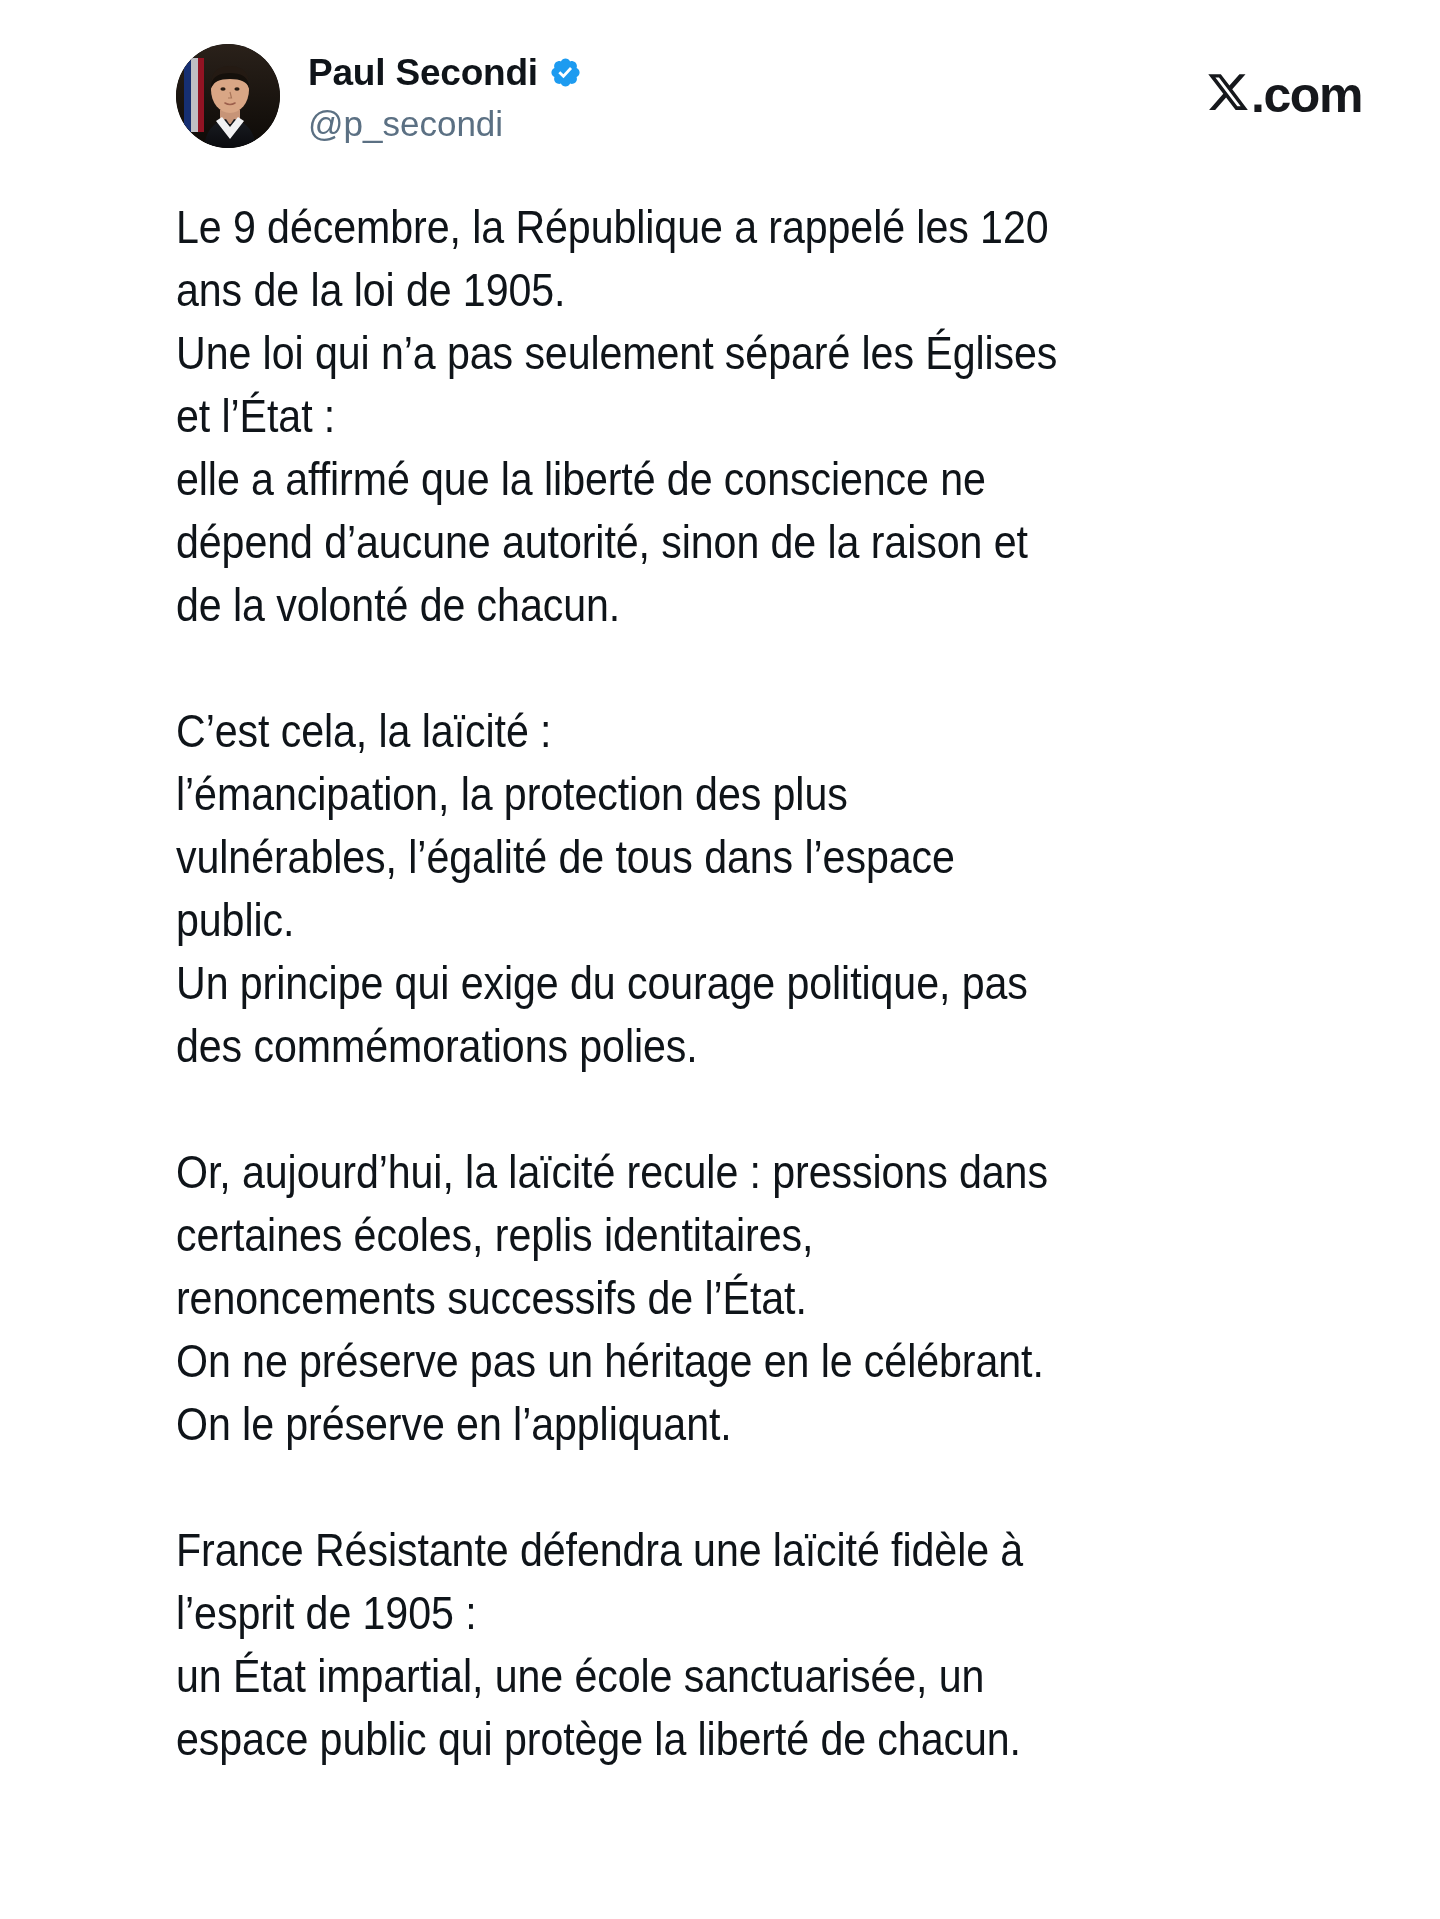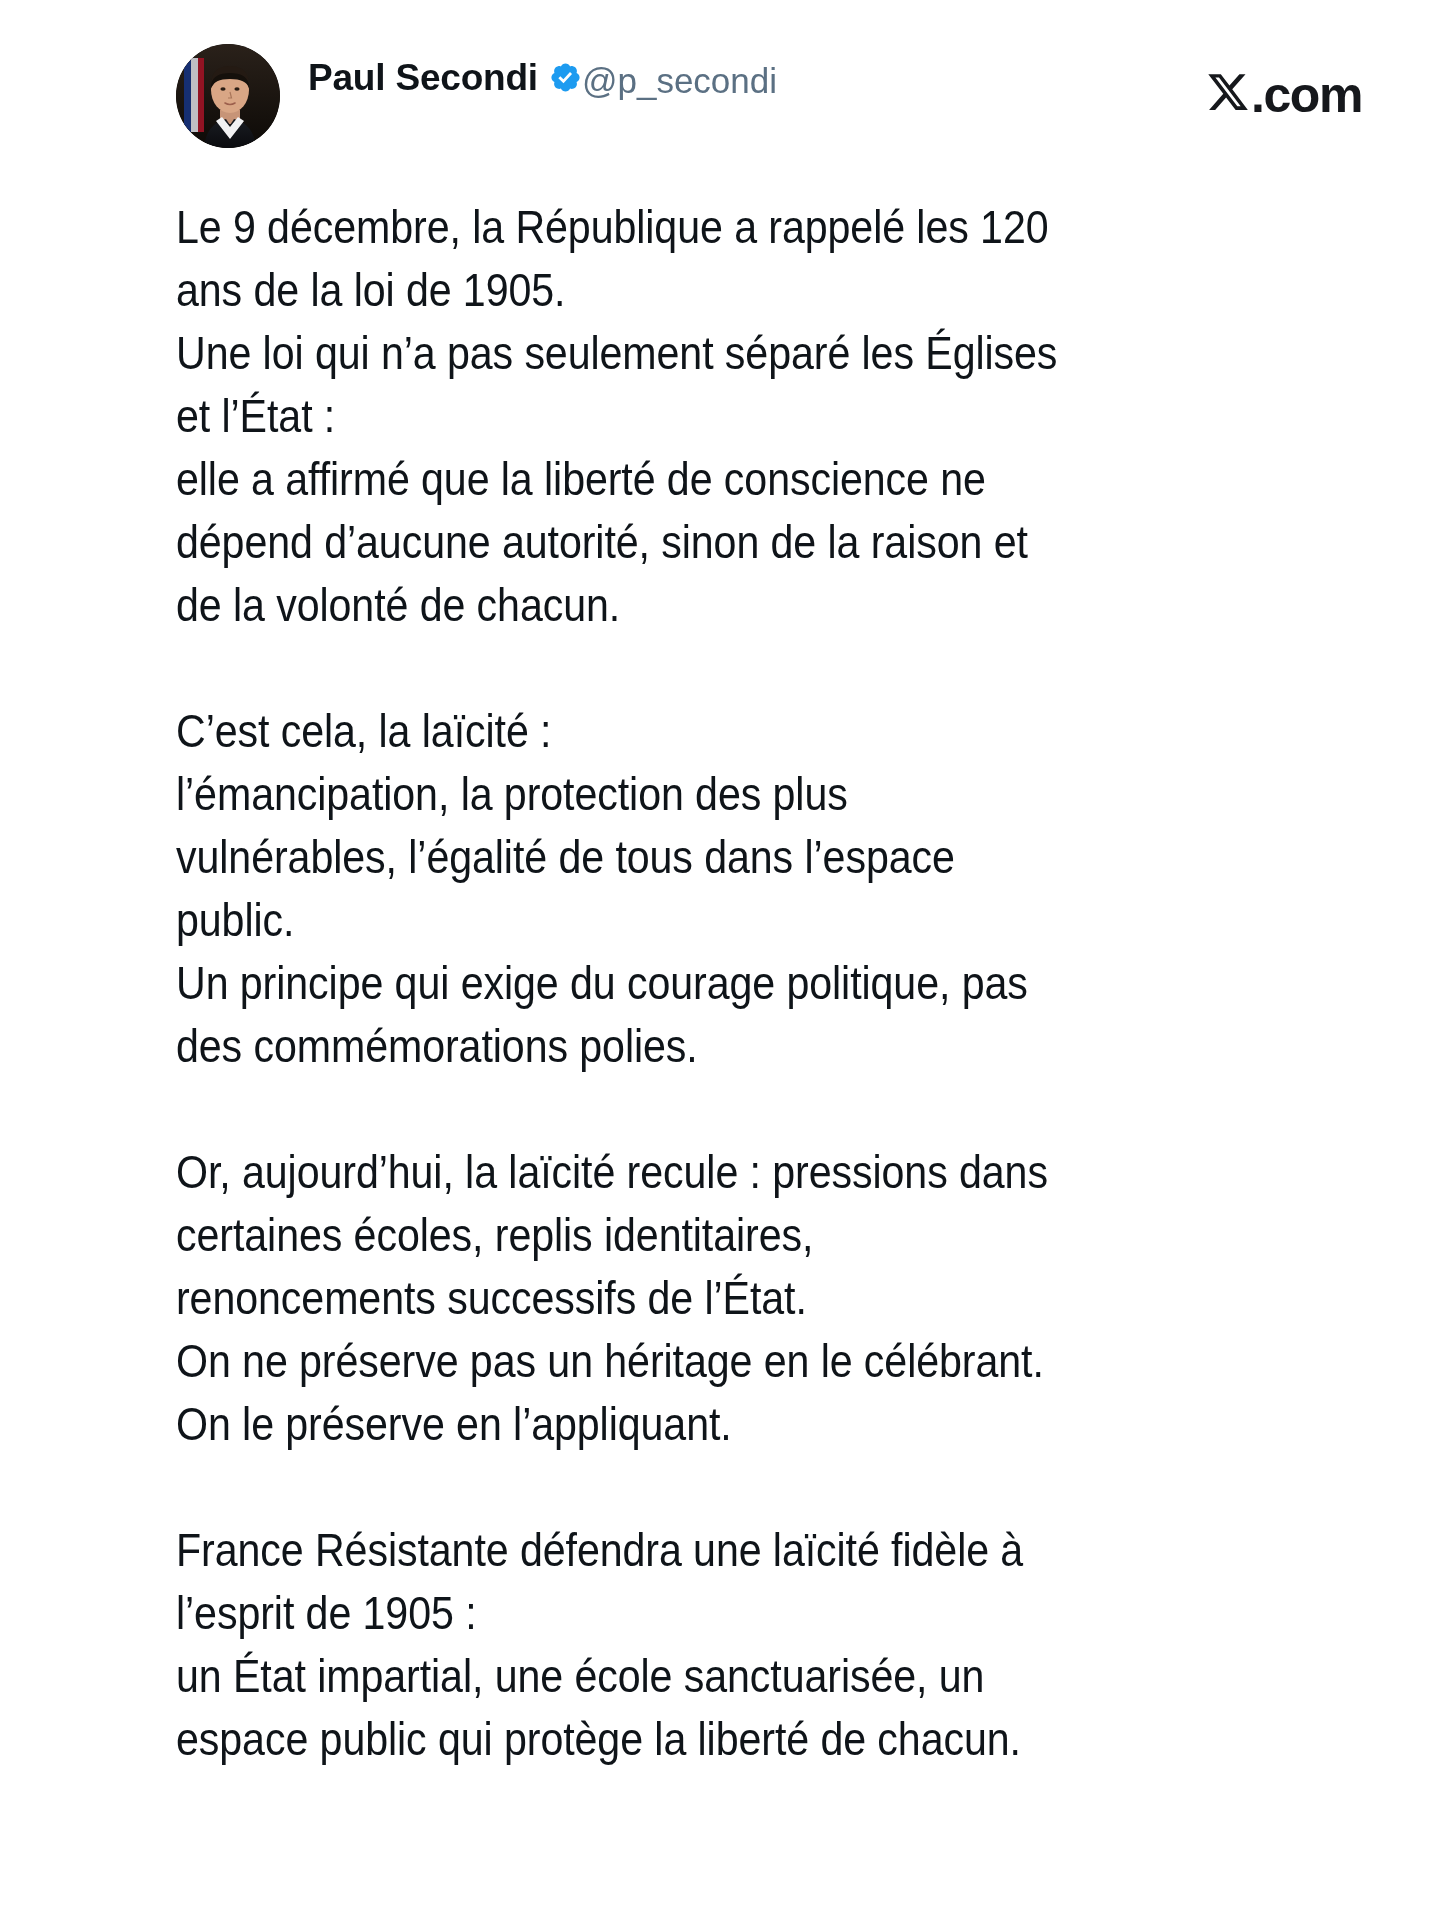--- a/index.html
+++ b/index.html
@@ -47,20 +47,21 @@
     border-radius: 50%;
     overflow: hidden;
     flex: 0 0 auto;
     position: relative;
     background: #0f0b08;
   }
   .avatar svg { display: block; width: 104px; height: 104px; }
 
   .names {
     display: flex;
+    flex-direction: column;
     padding-top: 10px;
   }
 
   .display-name-row {
     display: flex;
     align-items: center;
     gap: 11px;
     line-height: 1;
   }
 
@@ -75,21 +76,21 @@
   .verified-badge {
     width: 33px;
     height: 33px;
     flex: 0 0 auto;
     display: block;
   }
 
   .handle {
     font-size: 35px;
     color: #5b7083;
-    margin-top: 8px;
+    margin-top: 14px;
     line-height: 1.1;
     white-space: nowrap;
   }
 
   
   .brand {
     display: flex;
     margin-top: 26px;
     margin-right: 22px;
   }

